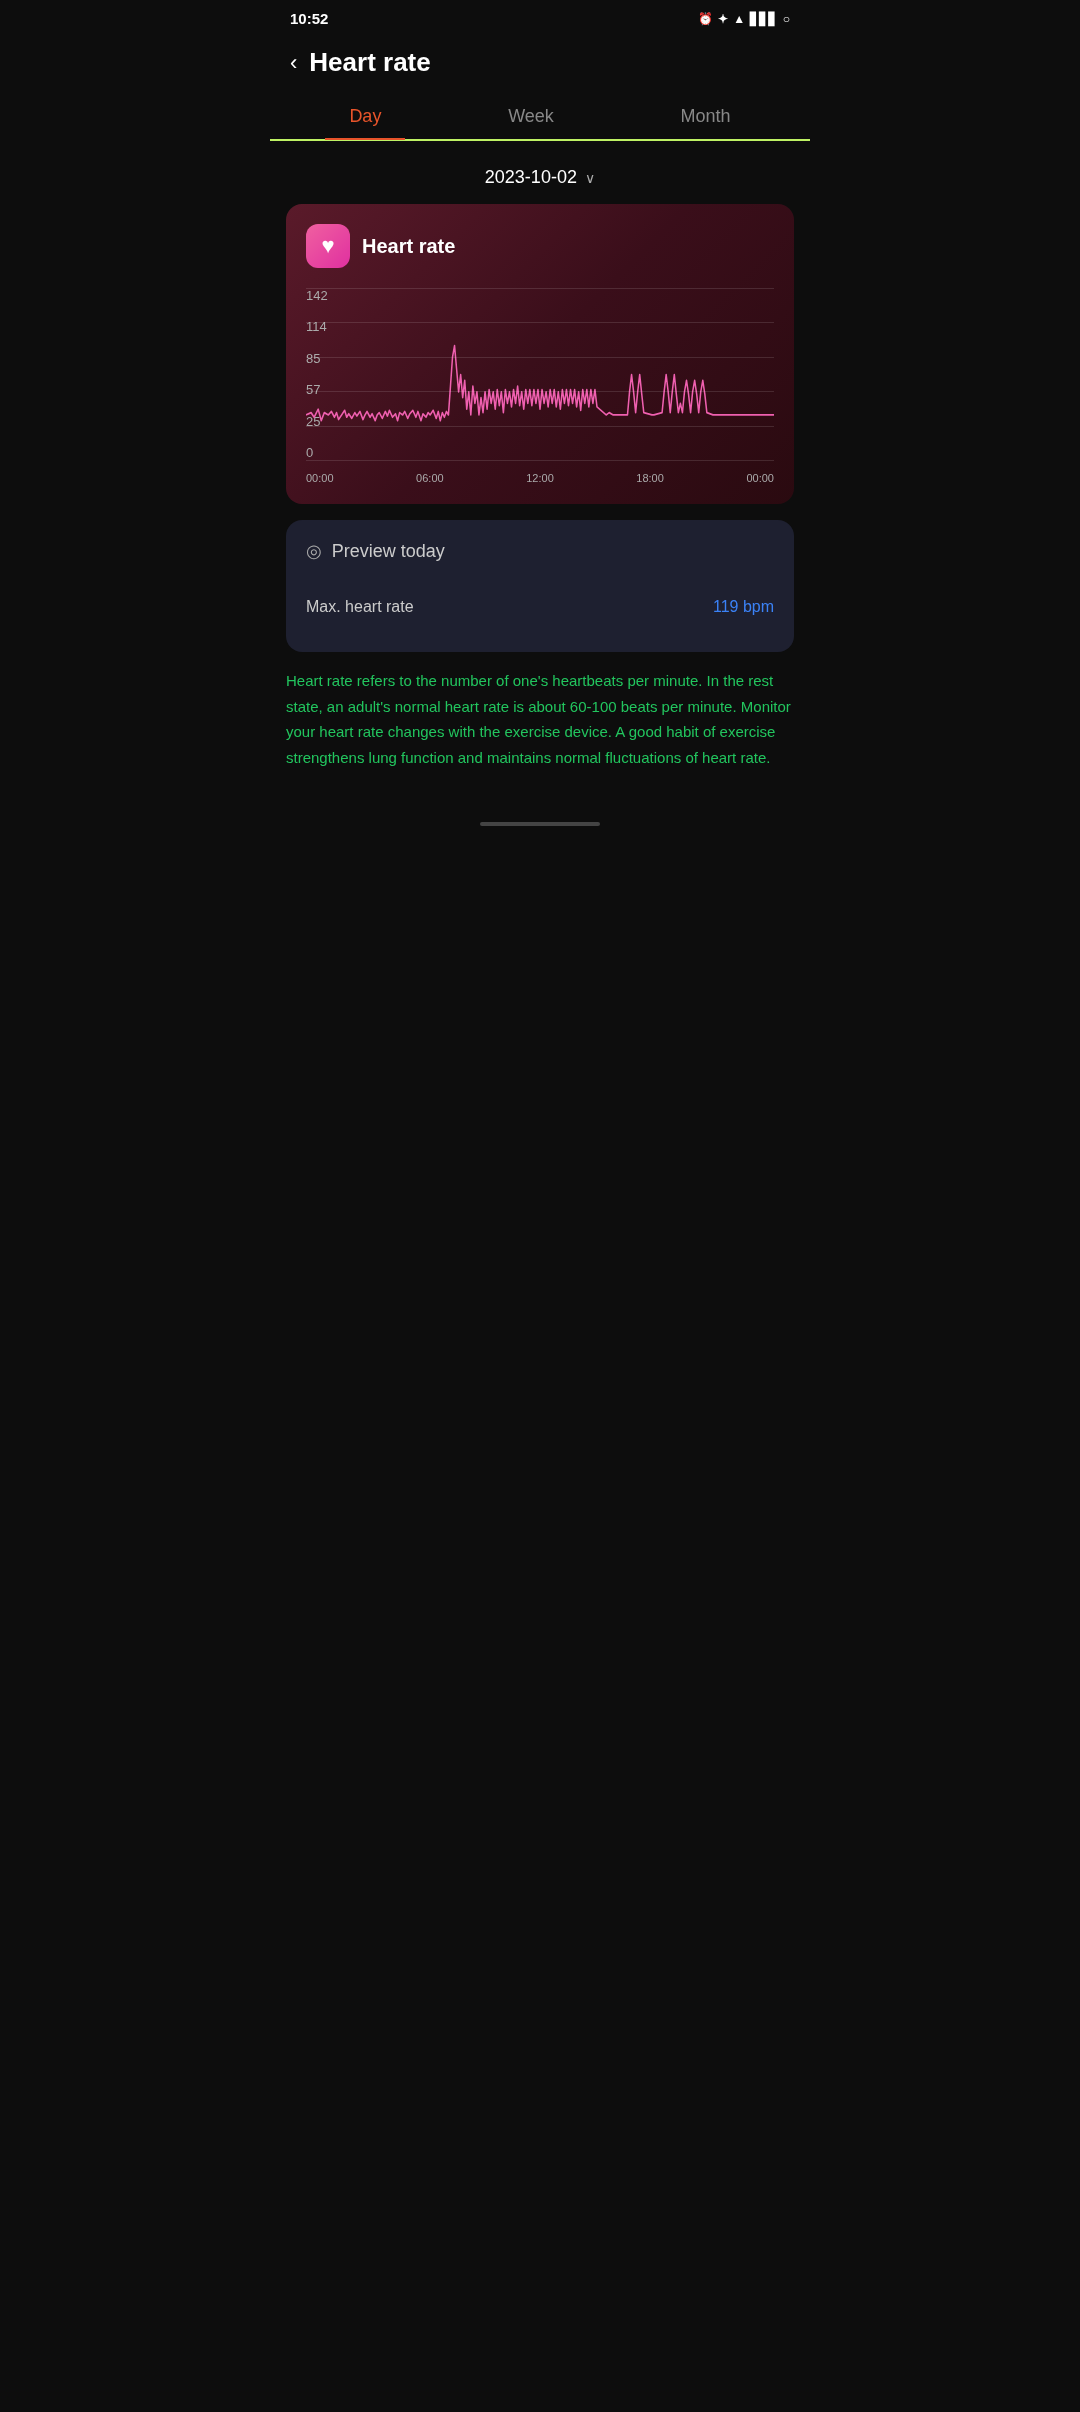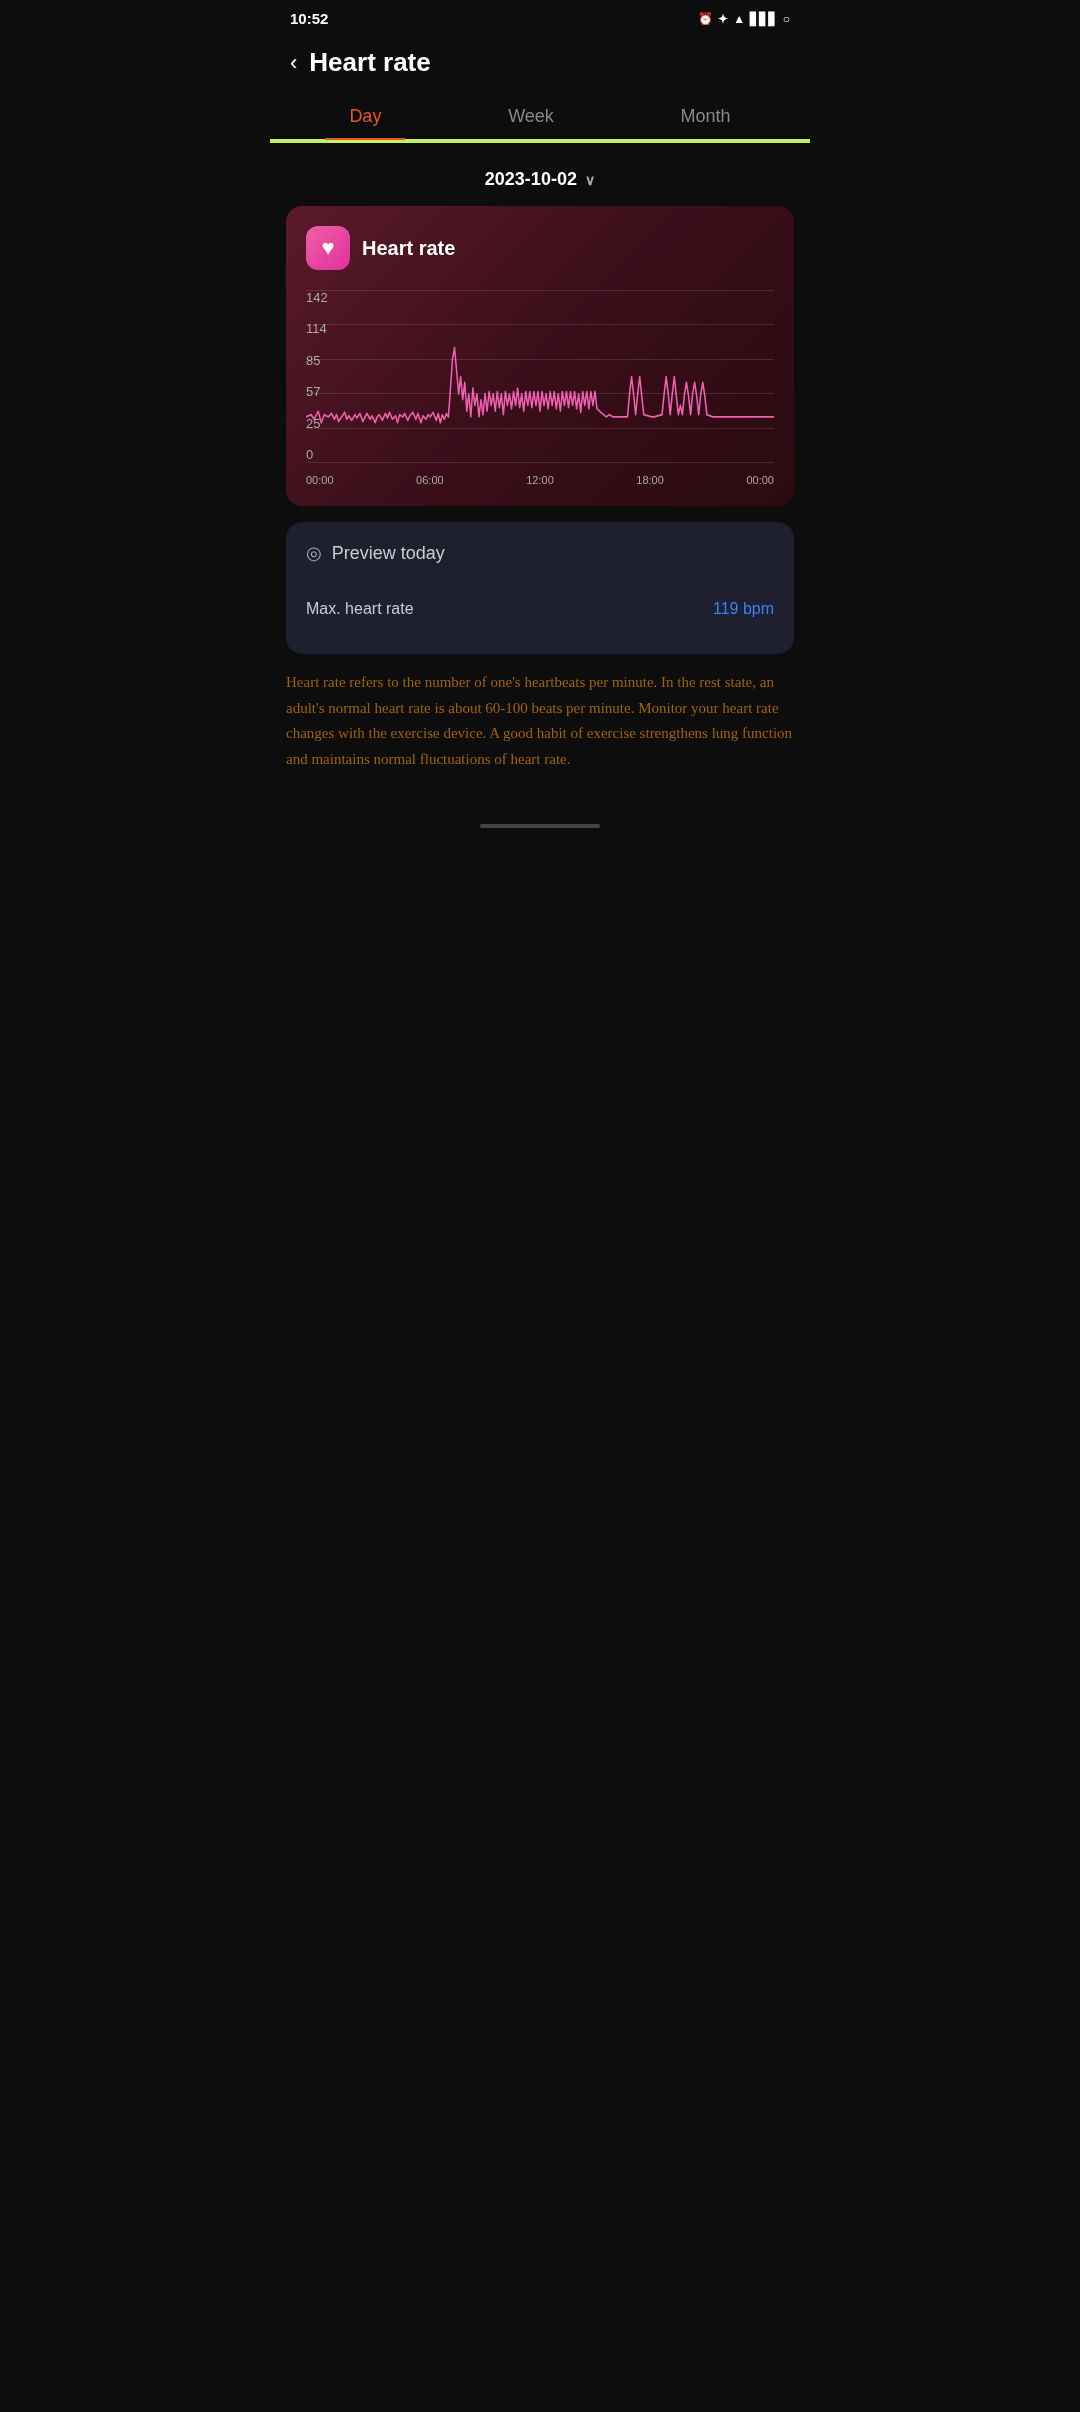--- a/index.html
+++ b/index.html
@@ -56,21 +56,21 @@
     .page-title {
       font-size: 26px;
       font-weight: 600;
       color: #ffffff;
     }
 
     .tabs {
       display: flex;
       justify-content: space-around;
       padding: 0 16px;
-      border-bottom: 4px solid #bef264;
+      border-bottom: 2px solid #bef264;
       margin-bottom: 16px;
     }
 
     .tab {
       padding: 12px 24px;
       font-size: 18px;
       color: #888;
       cursor: pointer;
       position: relative;
       font-weight: 500;
@@ -91,21 +91,21 @@
     }
 
     .date-selector {
       display: flex;
       justify-content: center;
       align-items: center;
       gap: 8px;
       padding: 10px 16px 16px;
       font-size: 18px;
       color: #ffffff;
-      font-weight: 700;
+      font-weight: 400;
     }
 
     .date-selector .chevron {
       font-size: 14px;
       color: #aaa;
     }
 
     .chart-card {
       margin: 0 16px 16px;
       background: linear-gradient(135deg, #5a1a2a 0%, #3a0e1a 50%, #2a0a10 100%);
@@ -211,22 +211,21 @@
 
     .stat-value {
       color: #3b82f6;
       font-size: 16px;
     }
 
     .description {
       margin: 16px 16px 40px;
       font-size: 15px;
       line-height: 1.7;
-      color: #a16207;
-      font-family: Liberation Serif, serif;
+      color: #22c55e;
     }
 
     .home-indicator {
       display: flex;
       justify-content: center;
       padding: 12px 0 16px;
     }
 
     .home-bar {
       width: 120px;

